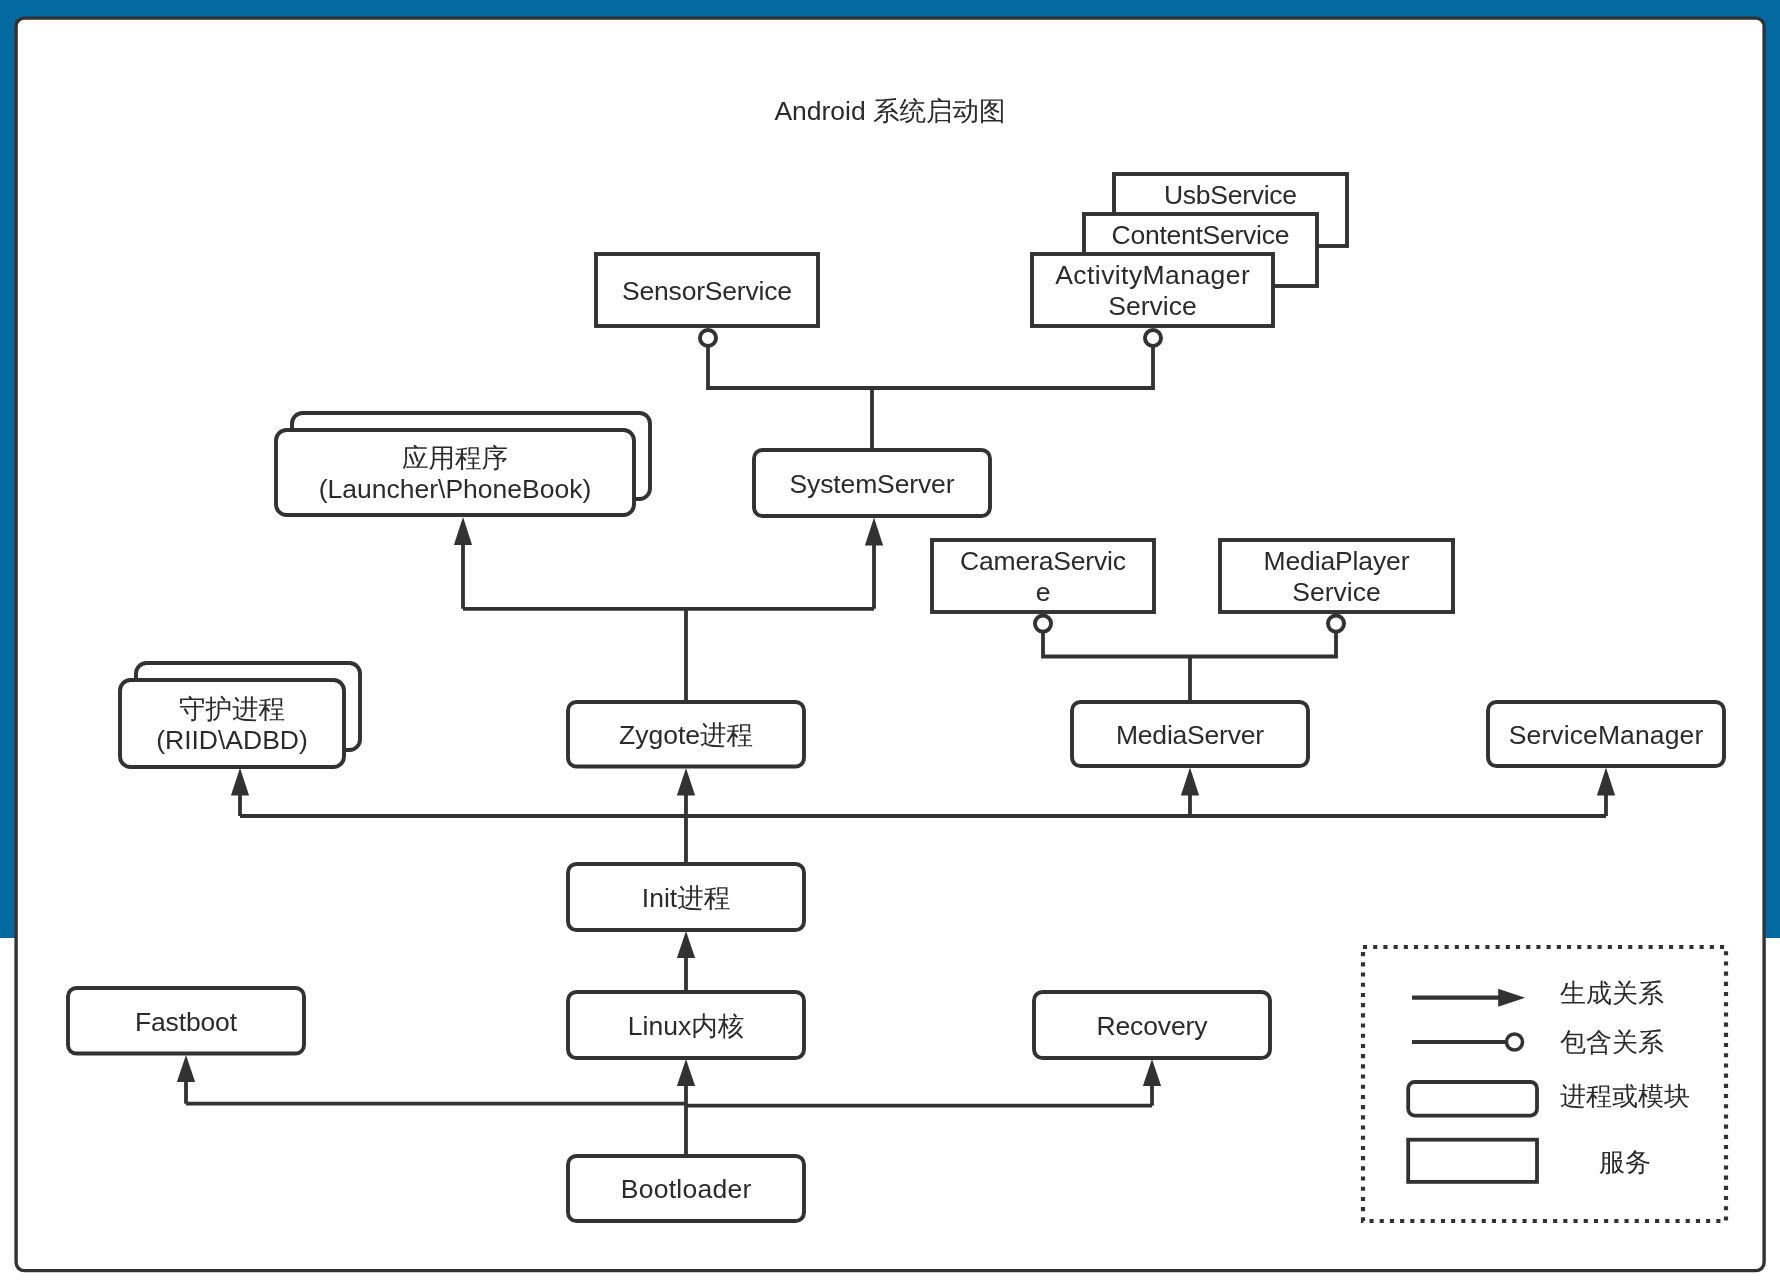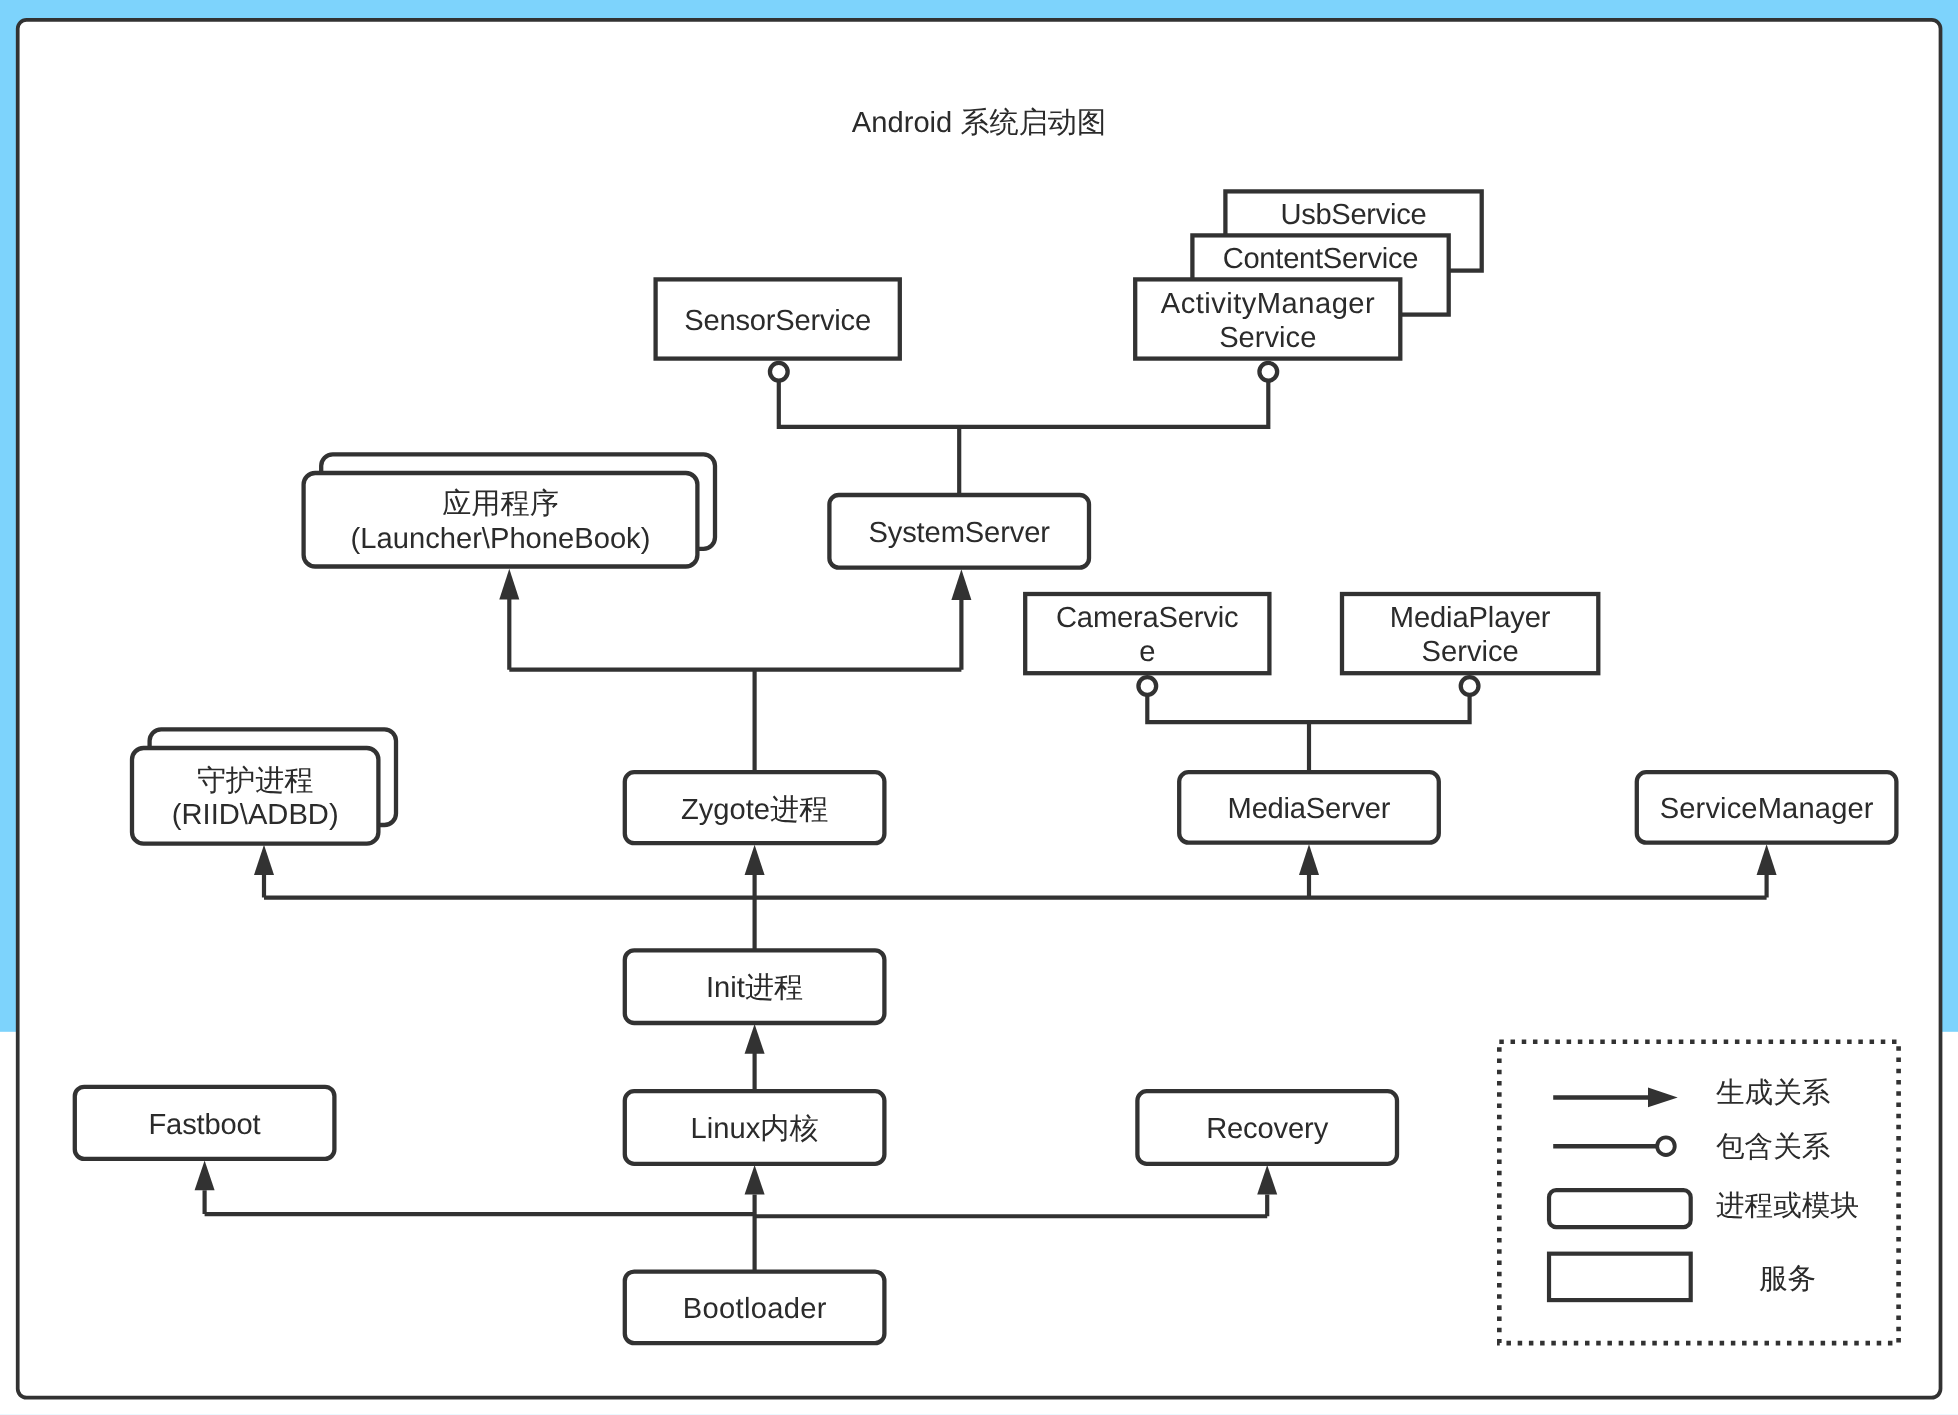--- a/index.html
+++ b/index.html
@@ -1,19 +1,19 @@
 <!DOCTYPE html>
 <html><head>
 <meta charset="utf-8">
 <title>Android 系统启动图</title>
 <style>
   html,body{margin:0;padding:0;background:#ffffff;}
   body{width:1780px;height:1286px;overflow:hidden;
        font-family:"Liberation Sans","DejaVu Sans",sans-serif;}
-  #stage{position:relative;width:1780px;height:938px;background:#7dd3fc;}
+  #stage{position:relative;width:1780px;height:938px;background:#0369a1;}
   svg.diagram{position:absolute;left:0;top:0;width:1780px;height:1286px;display:block;}
   text{font-family:"Liberation Sans","DejaVu Sans",sans-serif;fill:#2b2b2b;
        font-kerning:none;}
   .lbl{font-size:26.5px;text-anchor:middle;}
   .ttl{font-size:26.5px;text-anchor:middle;}
   .leg{font-size:26px;}
   .shape{fill:#ffffff;stroke:#323232;stroke-width:3.9;}
   .conn{fill:none;stroke:#323232;stroke-width:3.8;stroke-linecap:butt;stroke-linejoin:miter;}
   .head{fill:#323232;}
 </style>

